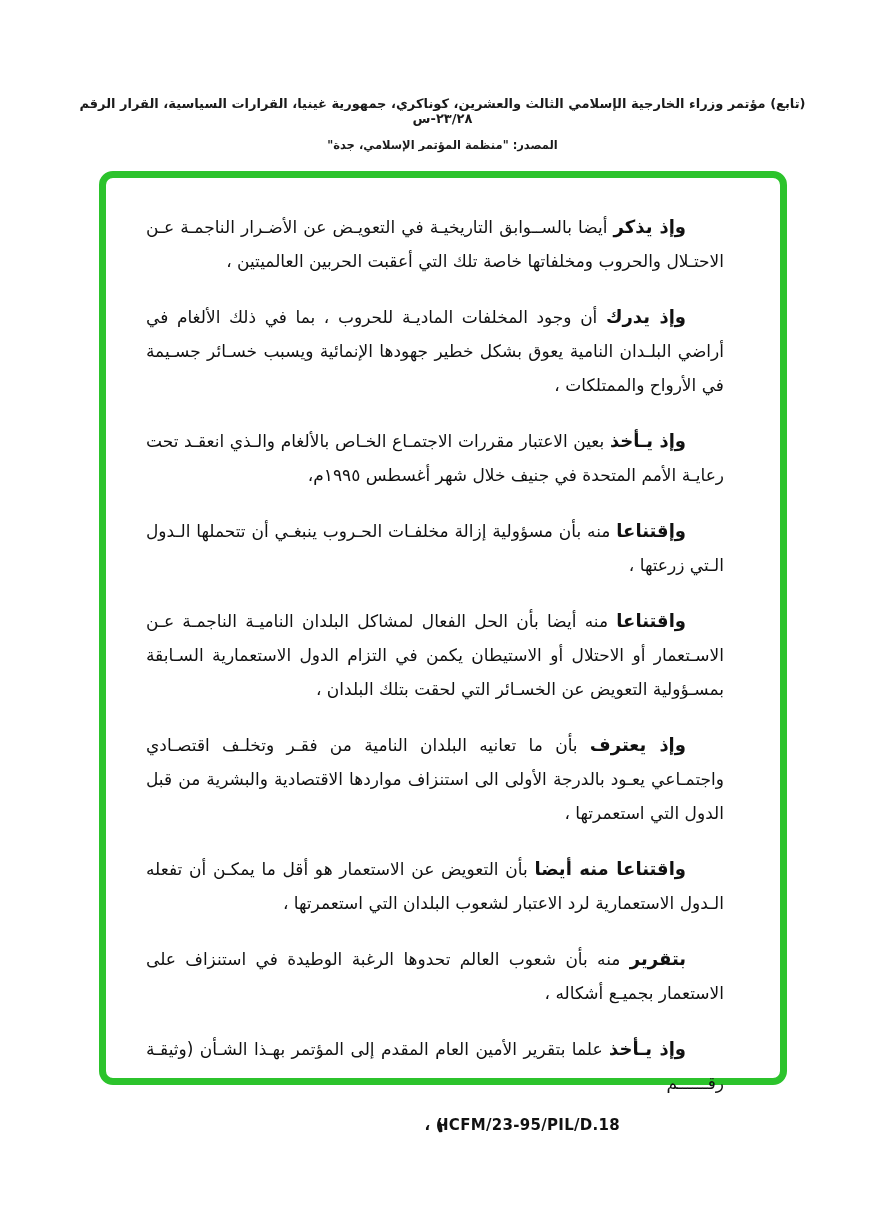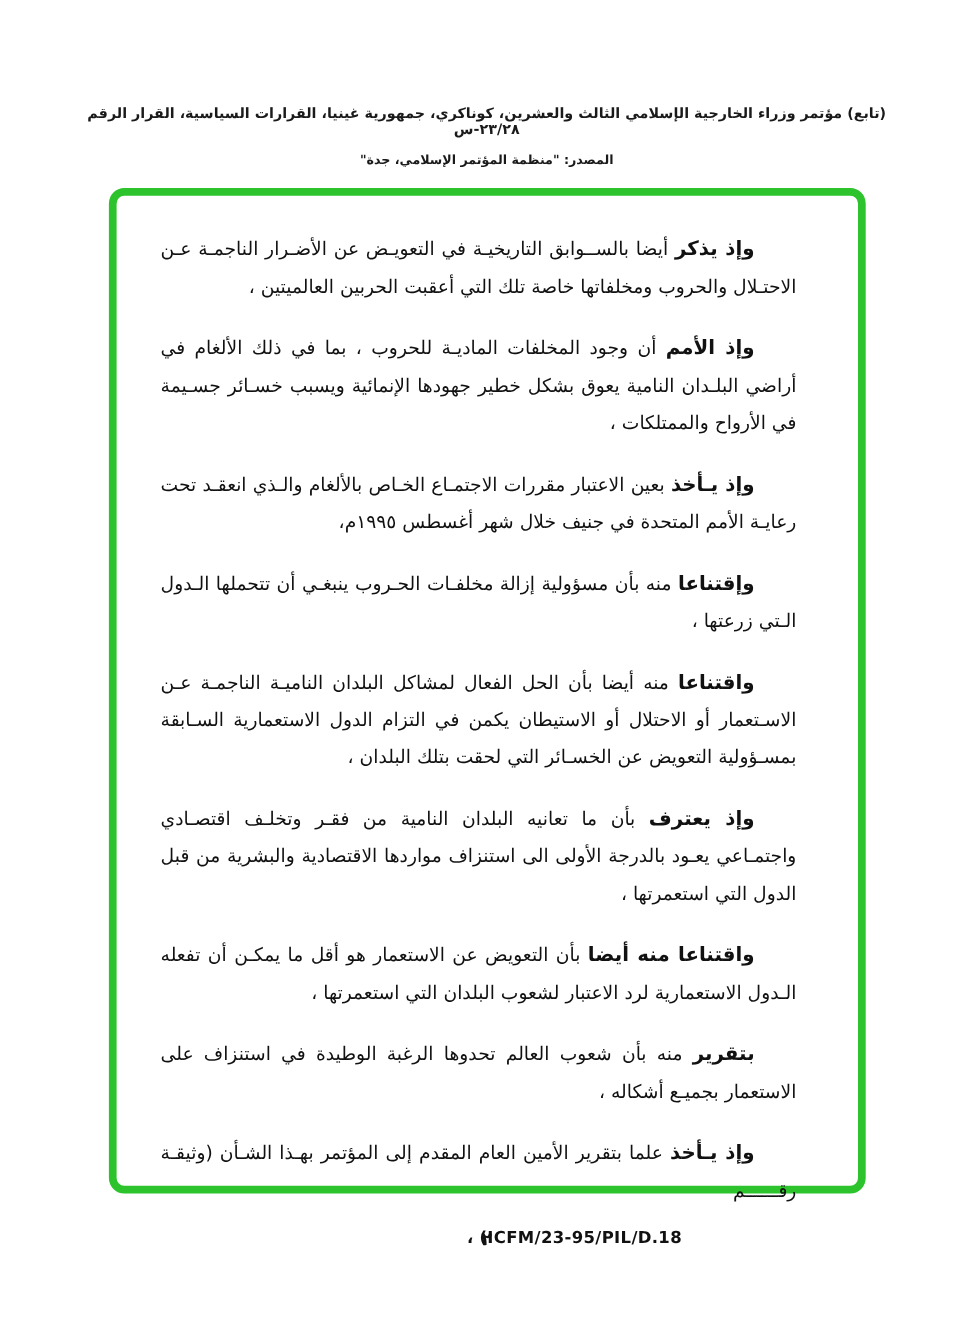--- a/index.html
+++ b/index.html
@@ -89,21 +89,21 @@
   <div class="doc-header">
     <div class="line1">(تابع) مؤتمر وزراء الخارجية الإسلامي الثالث والعشرين، كوناكري، جمهورية غينيا، القرارات السياسية، القرار الرقم ٢٣/٢٨-س</div>
     <div class="line2">المصدر:  "منظمة المؤتمر الإسلامي، جدة"</div>
   </div>
 
   <div class="green-box" style="border-color: rgb(44, 195, 44);">
     <div class="content">
 
       <p class="para"><span class="lead">وإذ يذكر</span><span> أيضا بالســوابق التاريخيـة في التعويـض عن الأضـرار الناجمـة عـن الاحتـلال والحروب ومخلفاتها خاصة تلك التي أعقبت الحربين العالميتين ،</span></p>
 
-      <p class="para"><span class="lead">وإذ الأمم</span><span> أن وجود المخلفات الماديـة للحروب ، بما في ذلك الألغام في أراضي البلـدان النامية يعوق بشكل خطير جهودها الإنمائية ويسبب خسـائر جسـيمة في الأرواح والممتلكات ،</span></p>
+      <p class="para"><span class="lead">وإذ يدرك</span><span> أن وجود المخلفات الماديـة للحروب ، بما في ذلك الألغام في أراضي البلـدان النامية يعوق بشكل خطير جهودها الإنمائية ويسبب خسـائر جسـيمة في الأرواح والممتلكات ،</span></p>
 
       <p class="para"><span class="lead">وإذ يـأخذ</span><span> بعين الاعتبار مقررات الاجتمـاع الخـاص بالألغام والـذي انعقـد تحت رعايـة الأمم المتحدة في جنيف خلال شهر أغسطس ١٩٩٥م،</span></p>
 
       <p class="para"><span class="lead">وإقتناعا</span><span> منه بأن مسؤولية إزالة مخلفـات الحـروب ينبغـي أن تتحملها الـدول الـتي زرعتها ،</span></p>
 
       <p class="para"><span class="lead">واقتناعا</span><span> منه أيضا بأن الحل الفعال لمشاكل البلدان الناميـة الناجمـة عـن الاسـتعمار أو الاحتلال أو الاستيطان يكمن في التزام الدول الاستعمارية السـابقة بمسـؤولية التعويض عن الخسـائر التي لحقت بتلك البلدان ،</span></p>
 
       <p class="para"><span class="lead">وإذ يعترف</span><span> بأن ما تعانيه البلدان النامية من فقـر وتخلـف اقتصـادي واجتمـاعي يعـود بالدرجة الأولى الى استنزاف مواردها الاقتصادية والبشرية من قبل الدول التي استعمرتها ،</span></p>
 
       <p class="para"><span class="lead">واقتناعا منه أيضا</span><span> بأن التعويض عن الاستعمار هو أقل ما يمكـن أن تفعله الـدول الاستعمارية لرد الاعتبار لشعوب البلدان التي استعمرتها ،</span></p>

